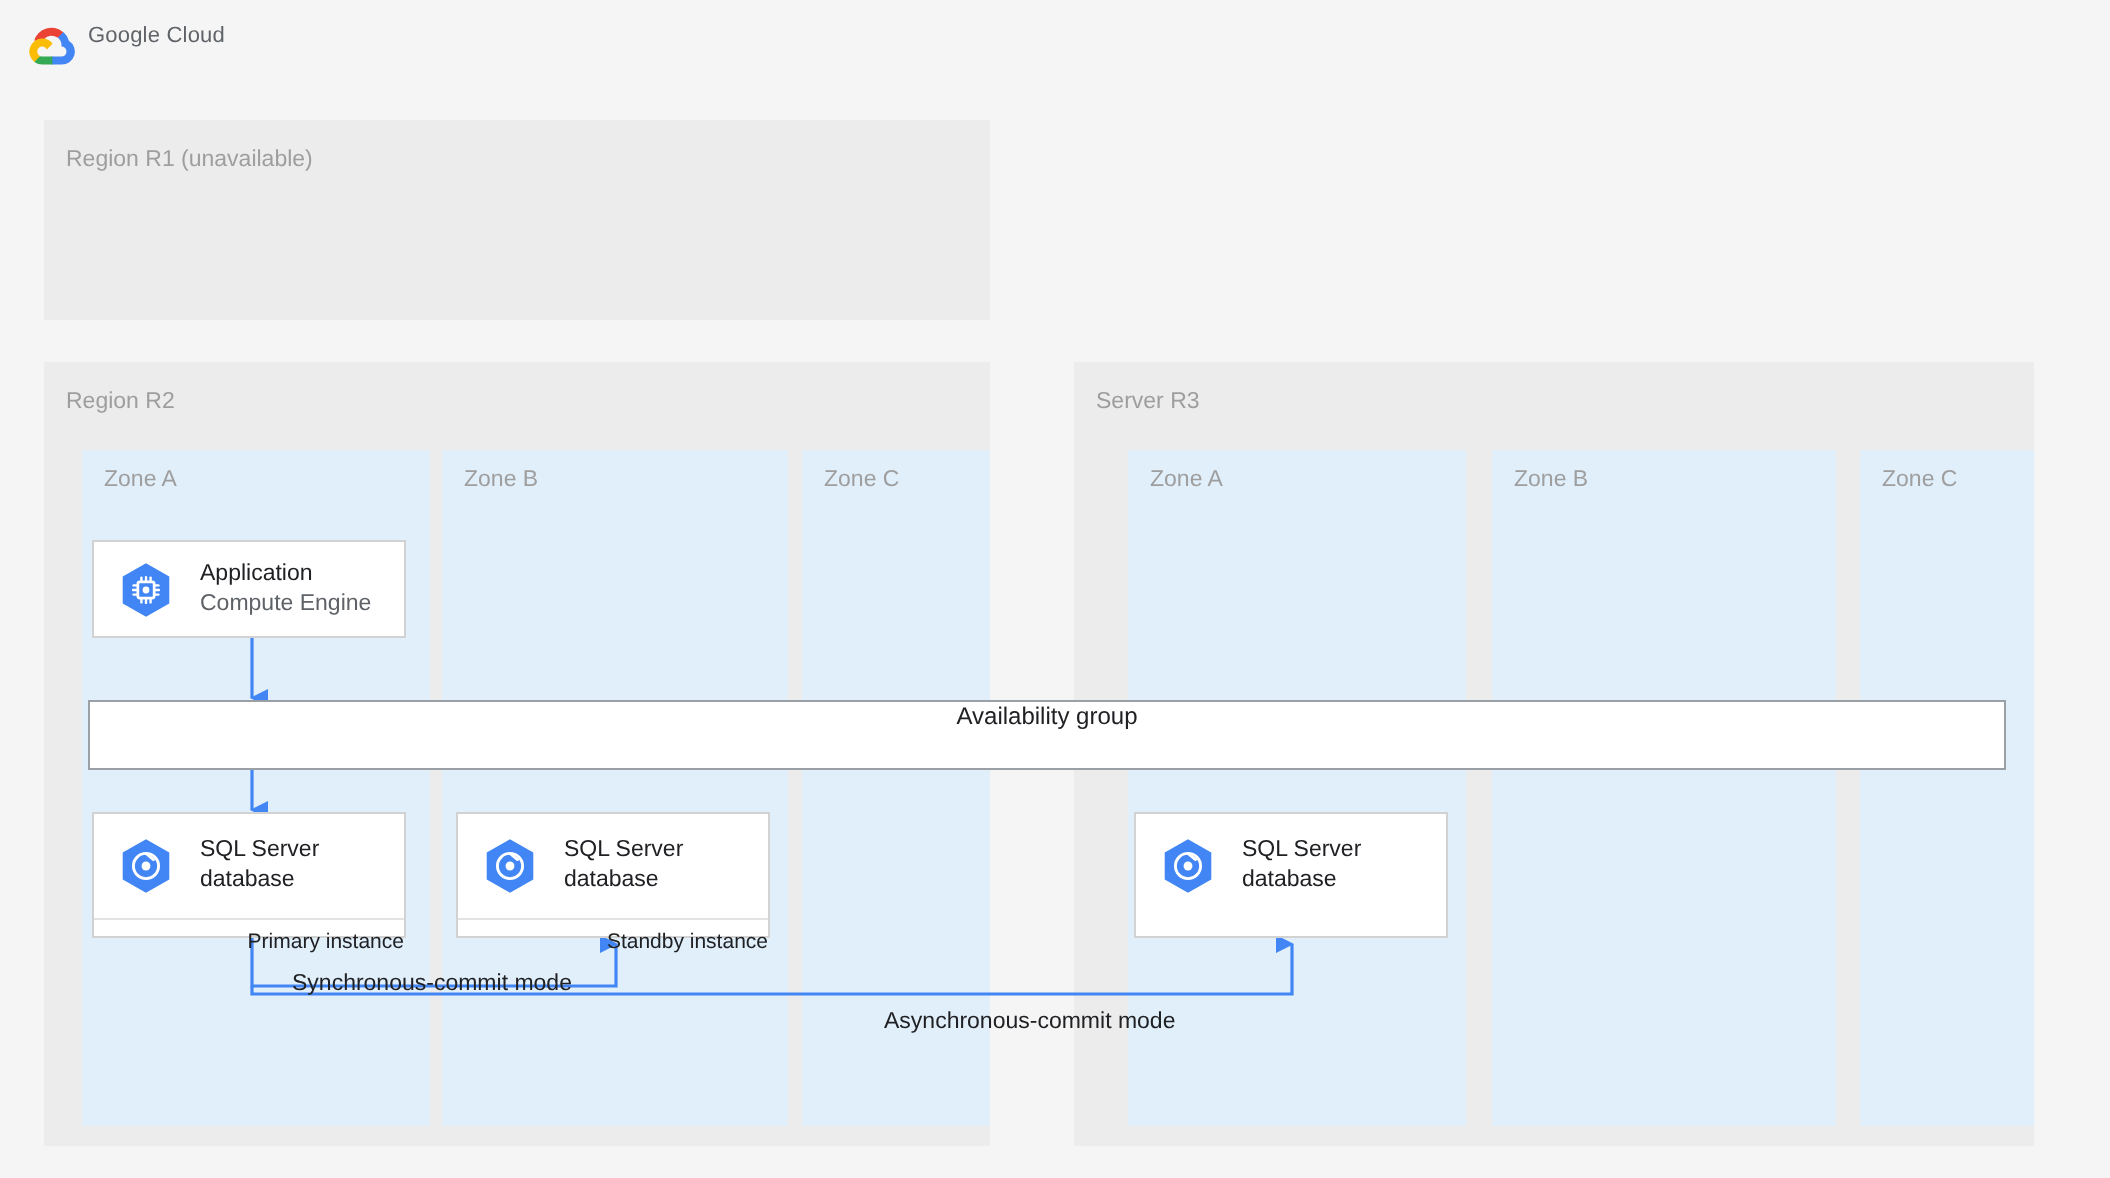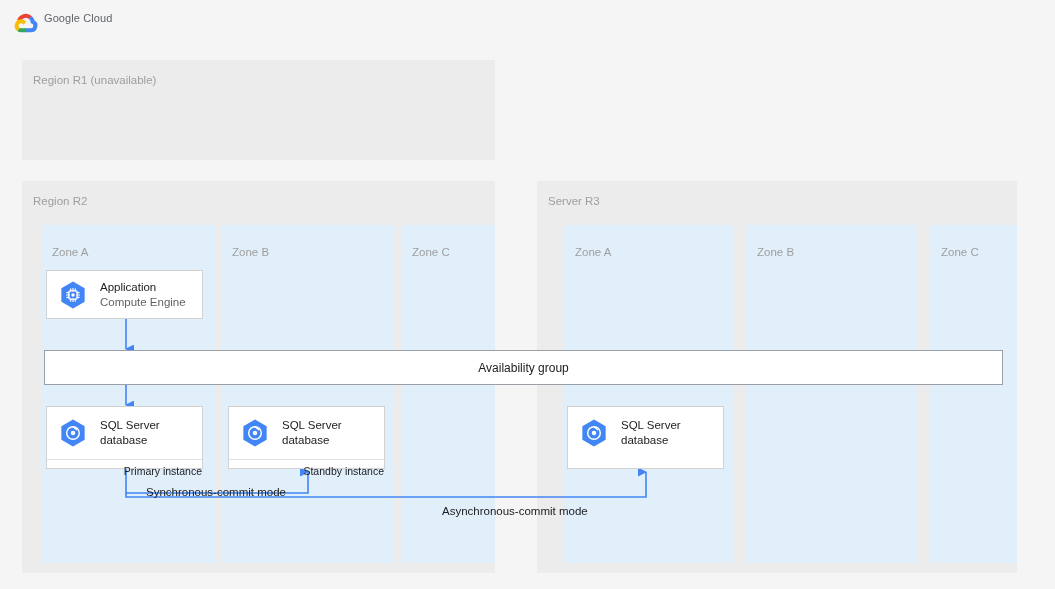--- a/index.html
+++ b/index.html
@@ -59,21 +59,20 @@
     top: 225px;
     height: 338px;
     background: #e1effb;
   }
   .zone-label {
     position: absolute;
     left: 11px; top: 9px;
     font-size: 11.5px;
     color: #9e9e9e;
     white-space: nowrap;
-    margin-top: 12px;
   }
   #zone-r2-a { left: 41px;  width: 174px; }
   #zone-r2-b { left: 221px; width: 173px; }
   #zone-r2-c { left: 401px; width: 94px;  }
   #zone-r3-a { left: 564px; width: 169px; }
   #zone-r3-b { left: 746px; width: 172px; }
   #zone-r3-c { left: 930px; width: 87px;  }
 
   
   .node {
@@ -119,21 +118,20 @@
 
   
   #availability-group {
     position: absolute;
     left: 44px; top: 350px;
     width: 959px; height: 35px;
     background: #ffffff;
     border: 1px solid #9aa0a6;
     box-sizing: border-box;
     display: flex;
-    align-items: center;
     justify-content: center;
     font-size: 12px;
     color: #202124;
   }
 
   
   #connectors {
     position: absolute;
     left: 0; top: 0;
     width: 1055px; height: 589px;

